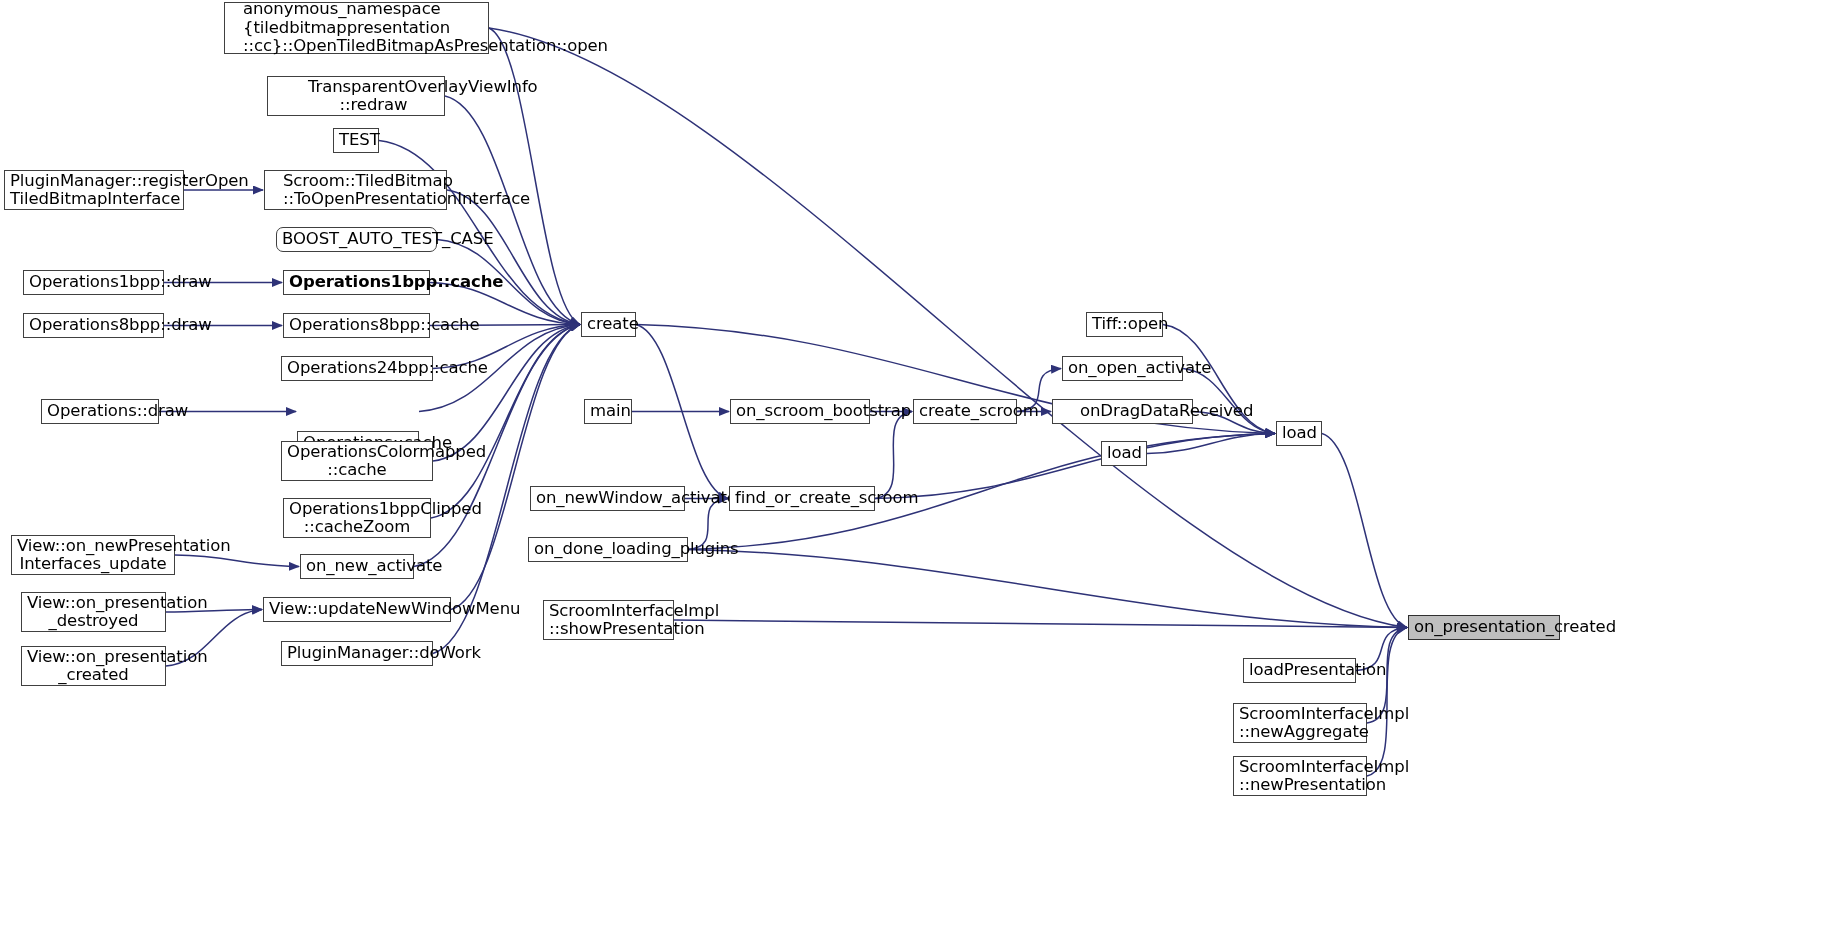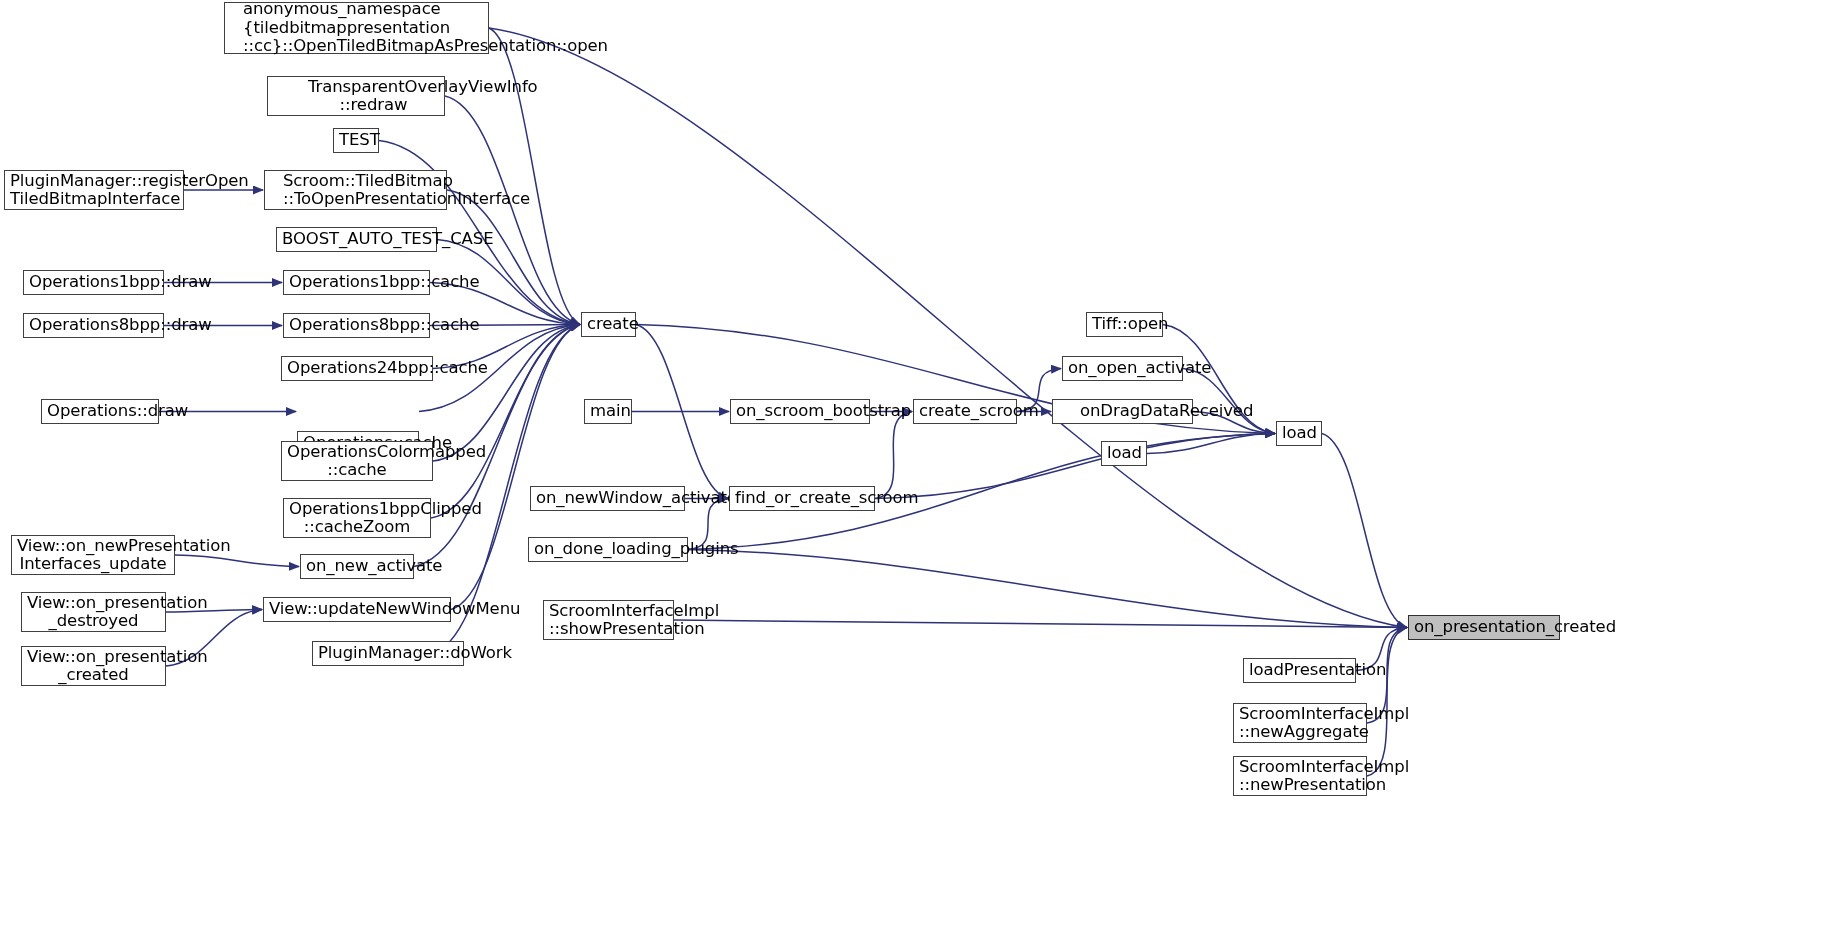--- a/index.html
+++ b/index.html
@@ -84,27 +84,27 @@
         <span>TEST</span>
       </div>
       <div class="node" style="left: 4px; top: 170px; width: 180px; height: 40px;">
         <span>PluginManager::registerOpen
 TiledBitmapInterface</span>
       </div>
       <div class="node lalign" style="left: 264px; top: 170px; width: 183px; height: 40px;">
         <span>Scroom::TiledBitmap
 ::ToOpenPresentationInterface</span>
       </div>
-      <div class="node" style="left: 276px; top: 227px; width: 161px; height: 25px;">
+      <div class="node" style="left: 276px; top: 227px; width: 161px; height: 25px; border-radius: 7px;">
         <span>BOOST_AUTO_TEST_CASE</span>
       </div>
       <div class="node" style="left: 23px; top: 270px; width: 141px; height: 25px;">
         <span>Operations1bpp::draw</span>
       </div>
-      <div class="node" style="left: 283px; top: 270px; width: 147px; height: 25px;">
+      <div class="node" style="left: 283px; top: 270px; width: 147px; height: 25px; font-weight: bold;">
         <span>Operations1bpp::cache</span>
       </div>
       <div class="node" style="left: 23px; top: 313px; width: 141px; height: 25px;">
         <span>Operations8bpp::draw</span>
       </div>
       <div class="node" style="left: 283px; top: 313px; width: 147px; height: 25px;">
         <span>Operations8bpp::cache</span>
       </div>
       <div class="node" style="left: 281px; top: 356px; width: 152px; height: 25px;">
         <span>Operations24bpp::cache</span>
@@ -134,21 +134,21 @@
         <span>View::on_presentation
 _destroyed</span>
       </div>
       <div class="node" style="left: 263px; top: 597px; width: 188px; height: 25px;">
         <span>View::updateNewWindowMenu</span>
       </div>
       <div class="node" style="left: 21px; top: 646px; width: 145px; height: 40px;">
         <span>View::on_presentation
 _created</span>
       </div>
-      <div class="node" style="left: 281px; top: 641px; width: 152px; height: 25px; margin-left: 31px;">
+      <div class="node" style="left: 281px; top: 641px; width: 152px; height: 25px;">
         <span>PluginManager::doWork</span>
       </div>
       <div class="node" style="left: 581px; top: 312px; width: 55px; height: 25px;">
         <span>create</span>
       </div>
       <div class="node" style="left: 584px; top: 399px; width: 48px; height: 25px;">
         <span>main</span>
       </div>
       <div class="node" style="left: 730px; top: 399px; width: 140px; height: 25px;">
         <span>on_scroom_bootstrap</span>

